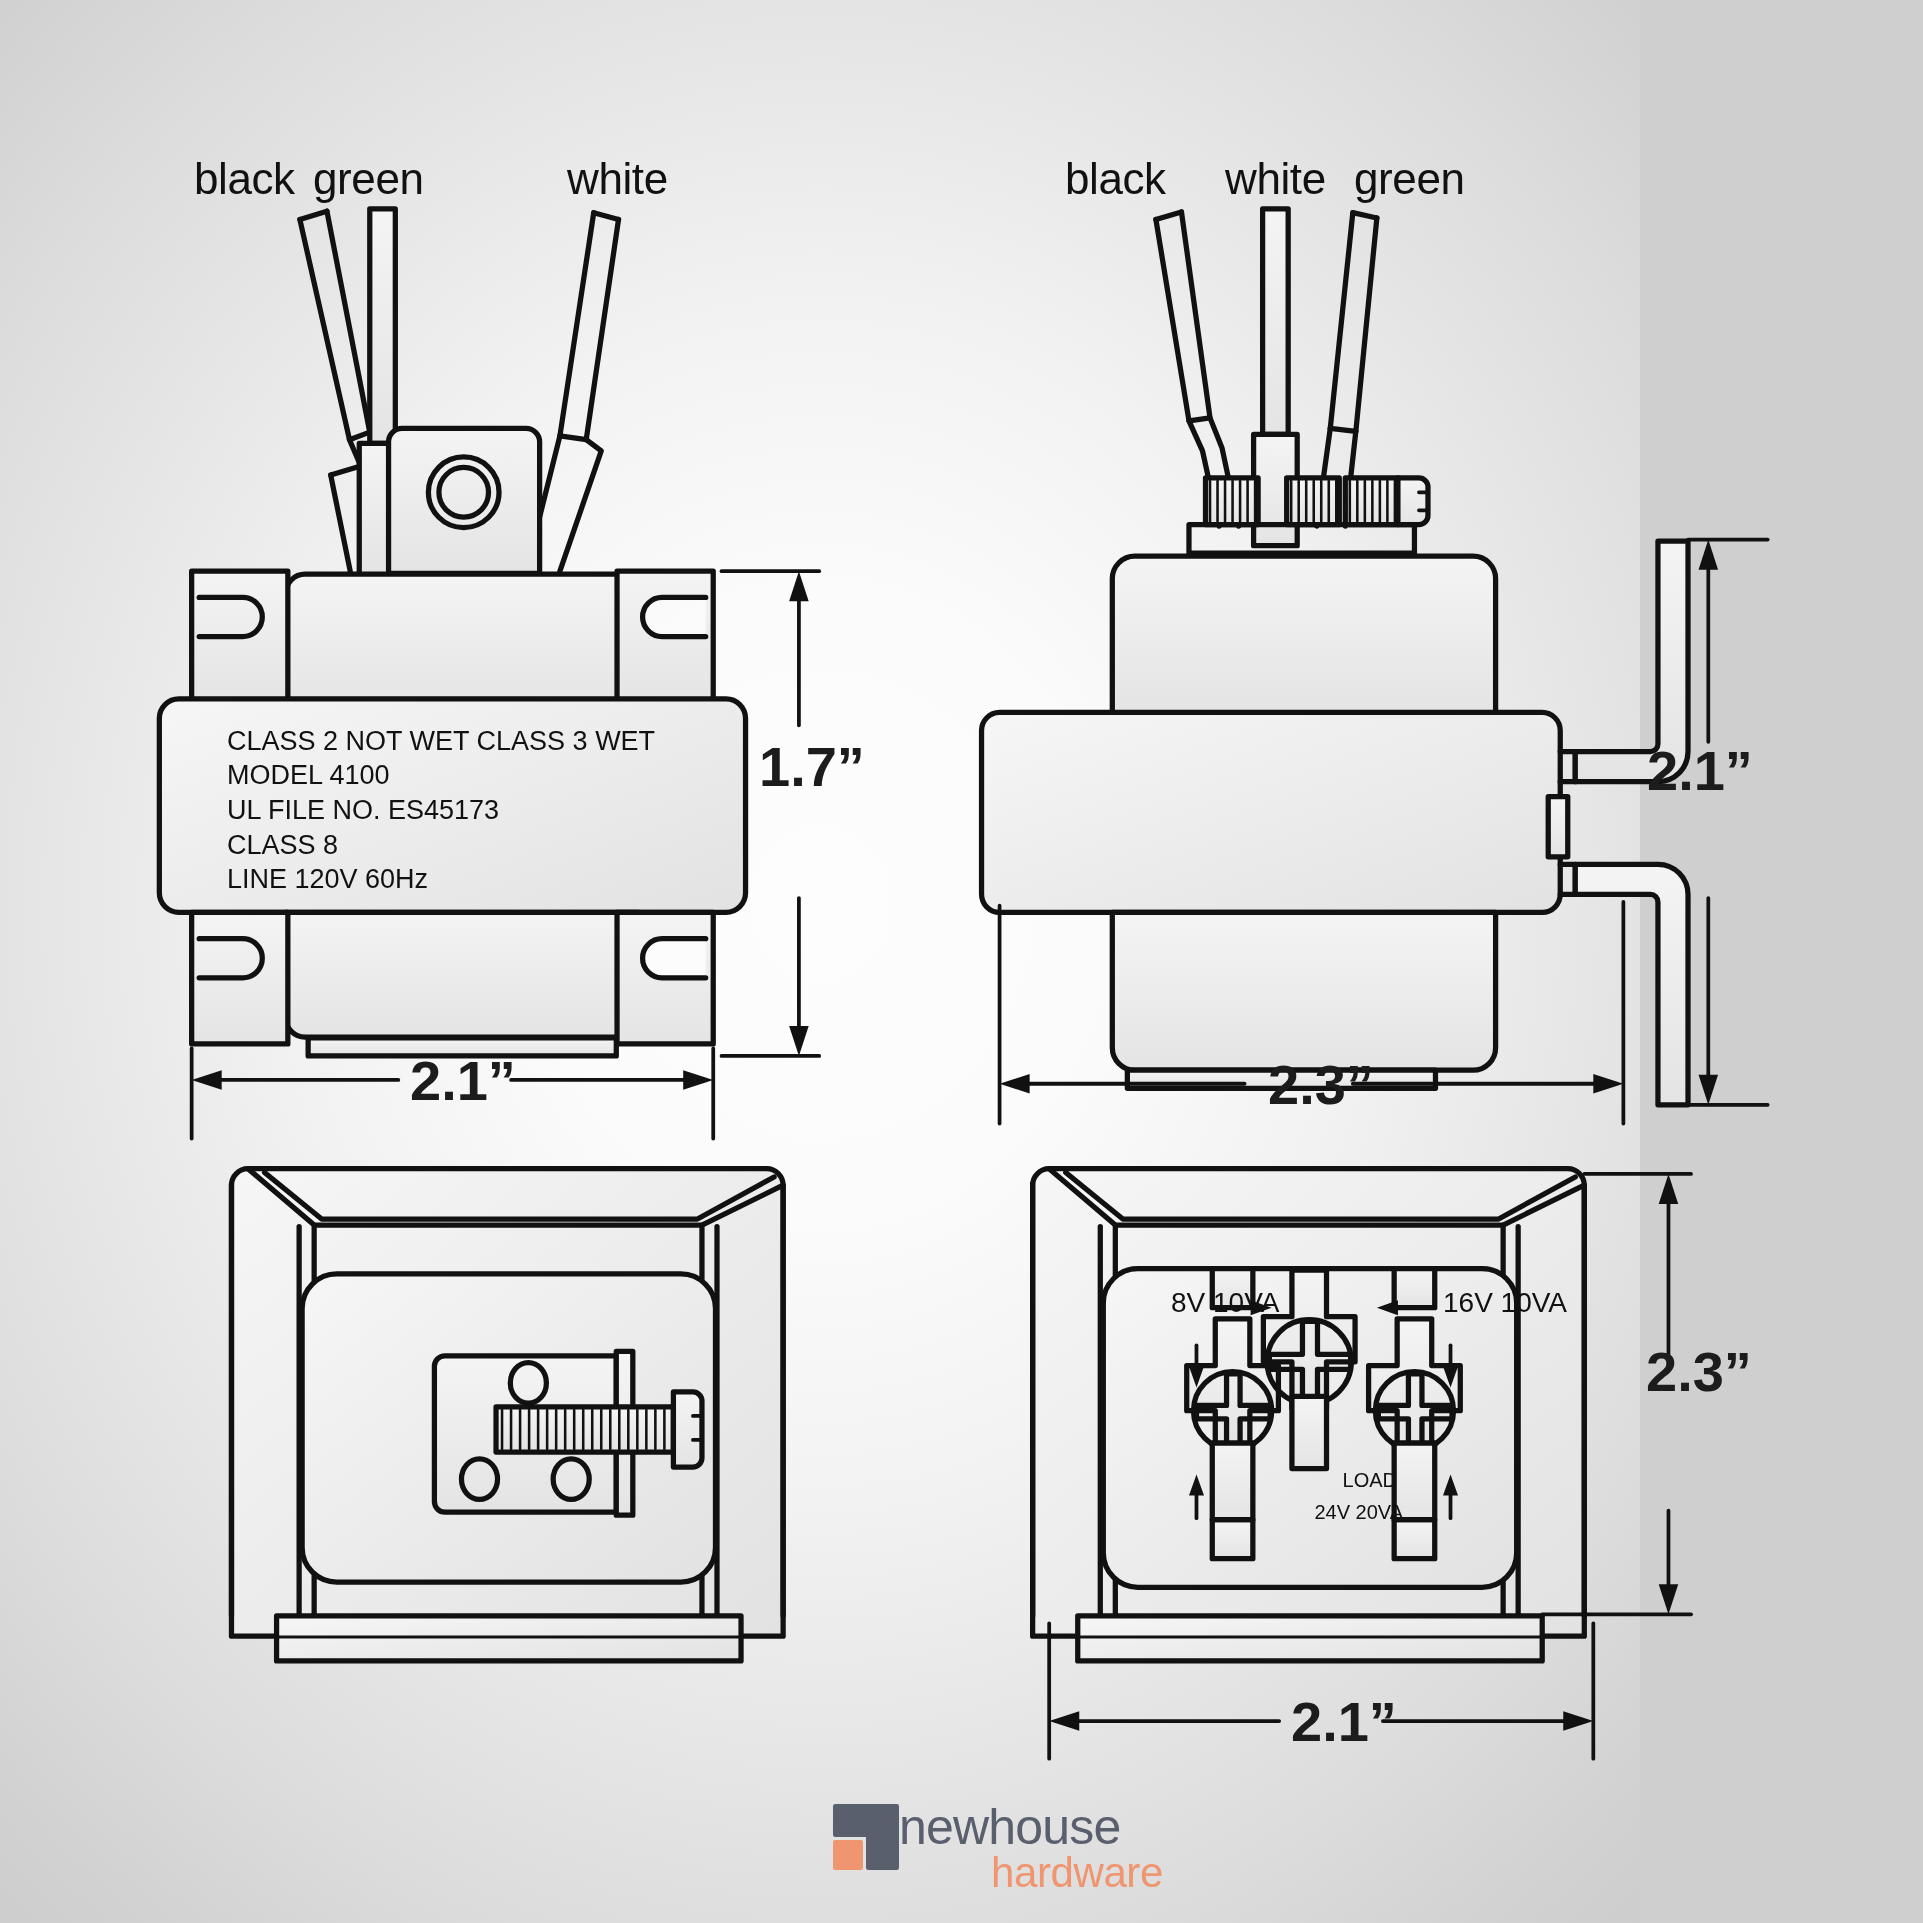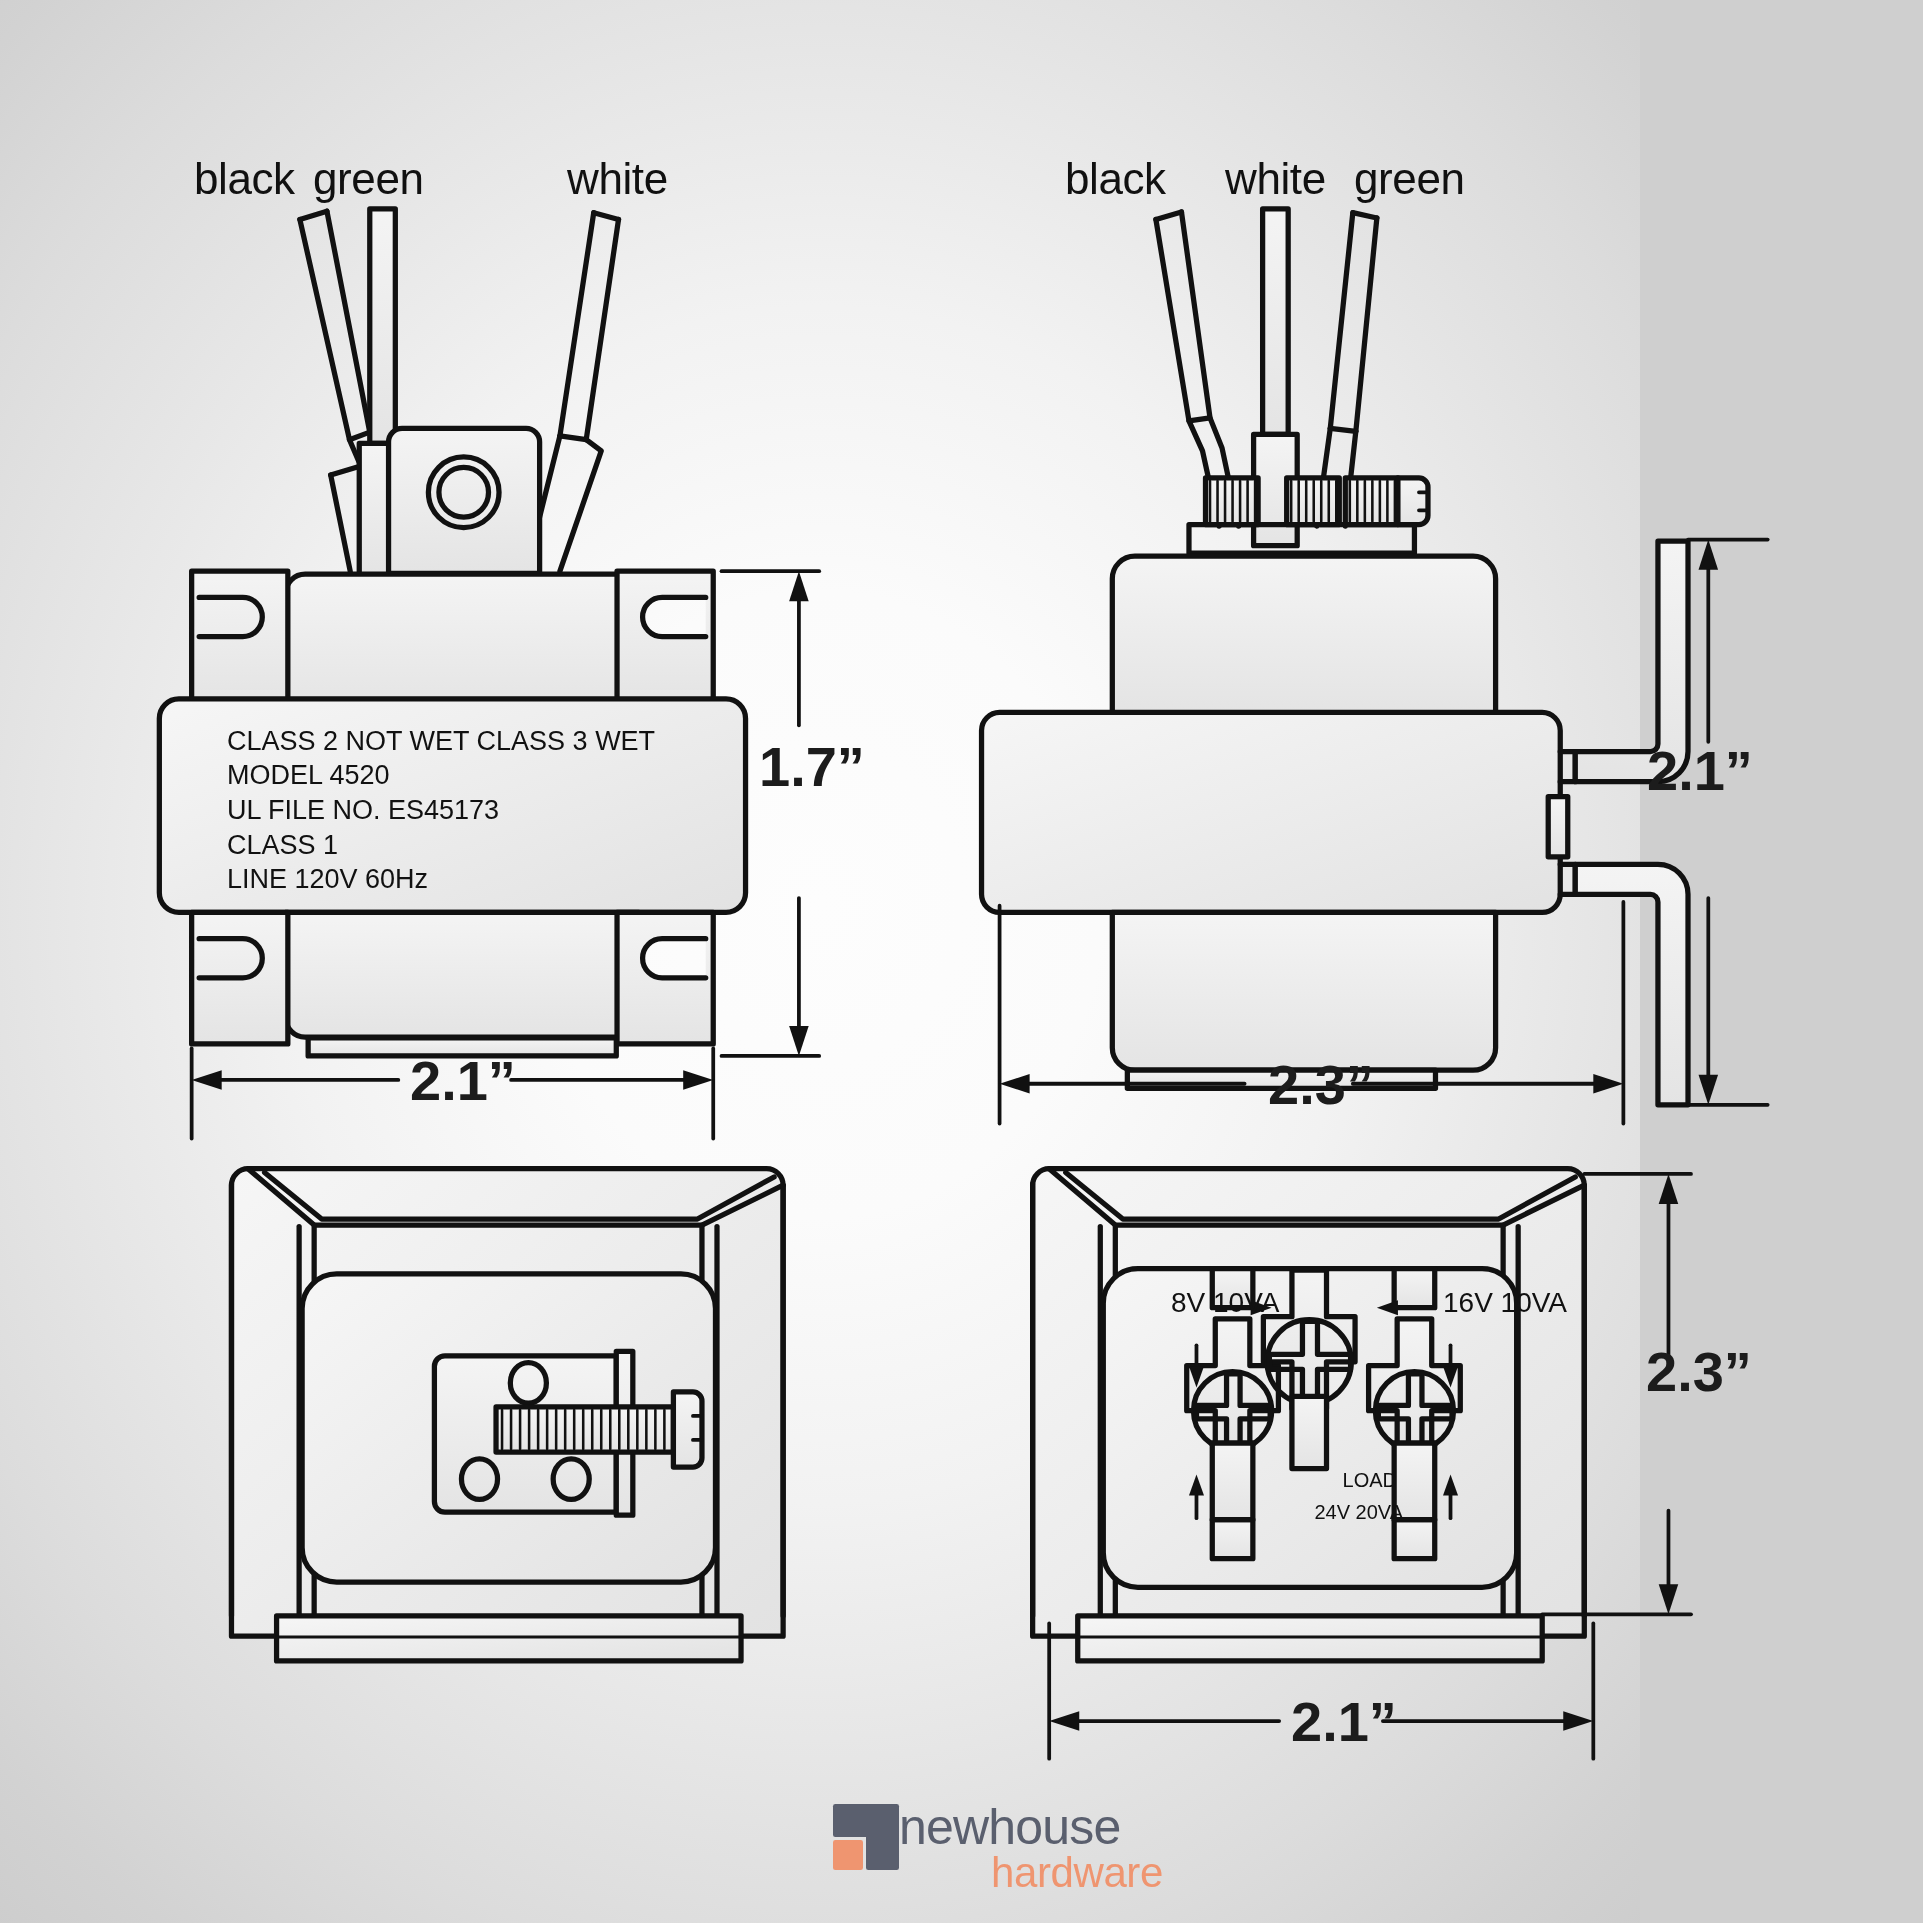--- a/index.html
+++ b/index.html
@@ -395,23 +395,23 @@
 
   <div class="wire-label" style="left:194px;top:154px;">black</div>
   <div class="wire-label" style="left:313px;top:154px;">green</div>
   <div class="wire-label" style="left:567px;top:154px;">white</div>
 
   <div class="wire-label" style="left:1065px;top:154px;">black</div>
   <div class="wire-label" style="left:1225px;top:154px;">white</div>
   <div class="wire-label" style="left:1354px;top:154px;">green</div>
 
   <div class="plate-line" style="left:227px;top:726px;">CLASS 2 NOT WET   CLASS 3 WET</div>
-  <div class="plate-line" style="left:227px;top:760px;">MODEL 4520</div>
+  <div class="plate-line" style="left:227px;top:760px;">MODEL 4100</div>
   <div class="plate-line" style="left:227px;top:795px;">UL FILE NO. ES45173</div>
-  <div class="plate-line" style="left:227px;top:830px;">CLASS 1</div>
+  <div class="plate-line" style="left:227px;top:830px;">CLASS 8</div>
   <div class="plate-line" style="left:227px;top:864px;">LINE 120V 60Hz</div>
 
   <div class="dim-label" style="left:759px;top:734px;">1.7”</div>
   <div class="dim-label" style="left:410px;top:1048px;">2.1”</div>
 
   <div class="dim-label" style="left:1647px;top:738px;">2.1”</div>
   <div class="dim-label" style="left:1268px;top:1052px;">2.3”</div>
 
   <div class="dim-label" style="left:1646px;top:1339px;">2.3”</div>
   <div class="dim-label" style="left:1291px;top:1689px;">2.1”</div>

